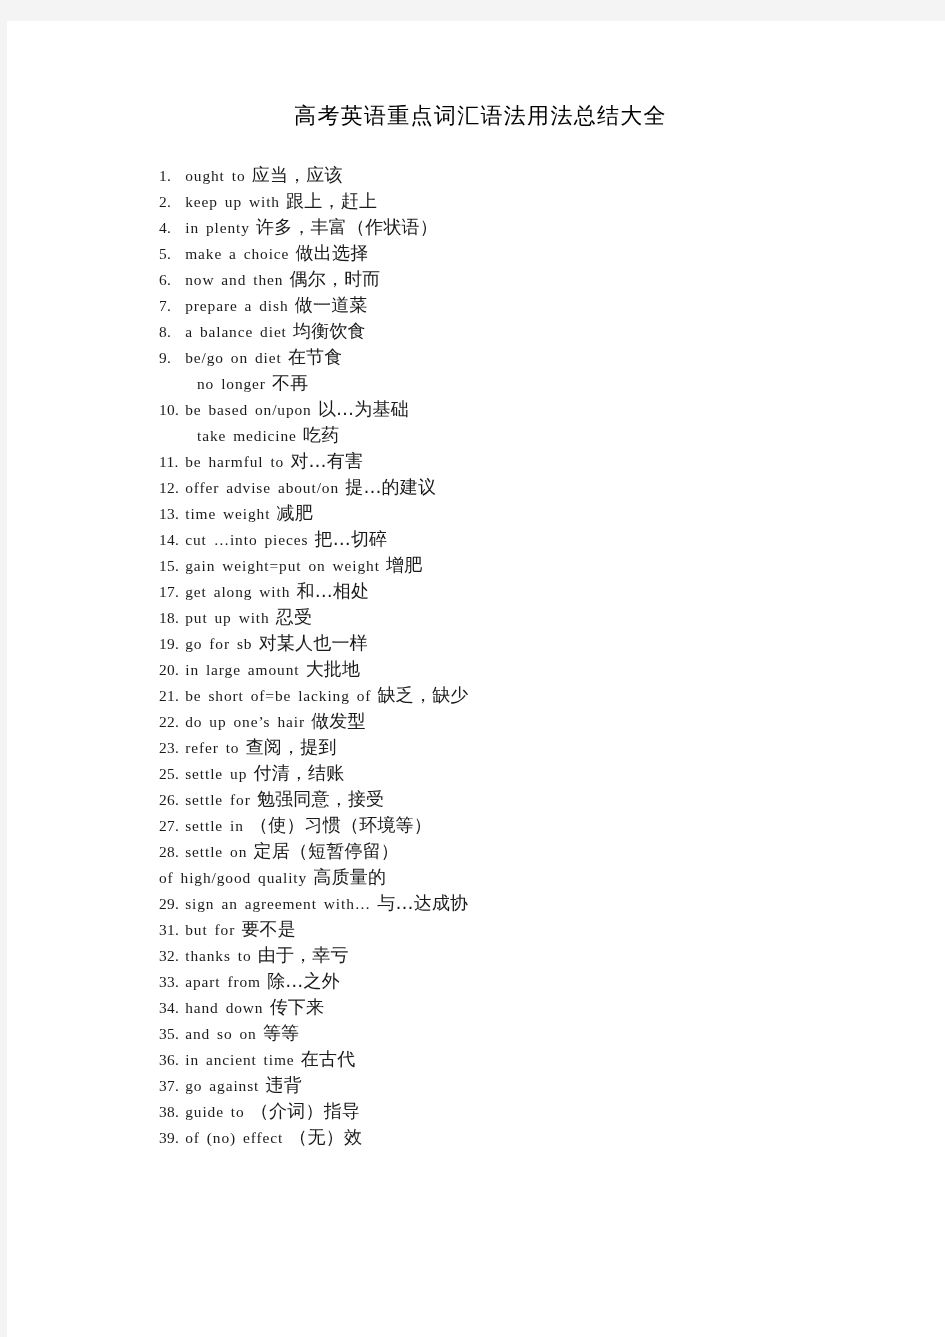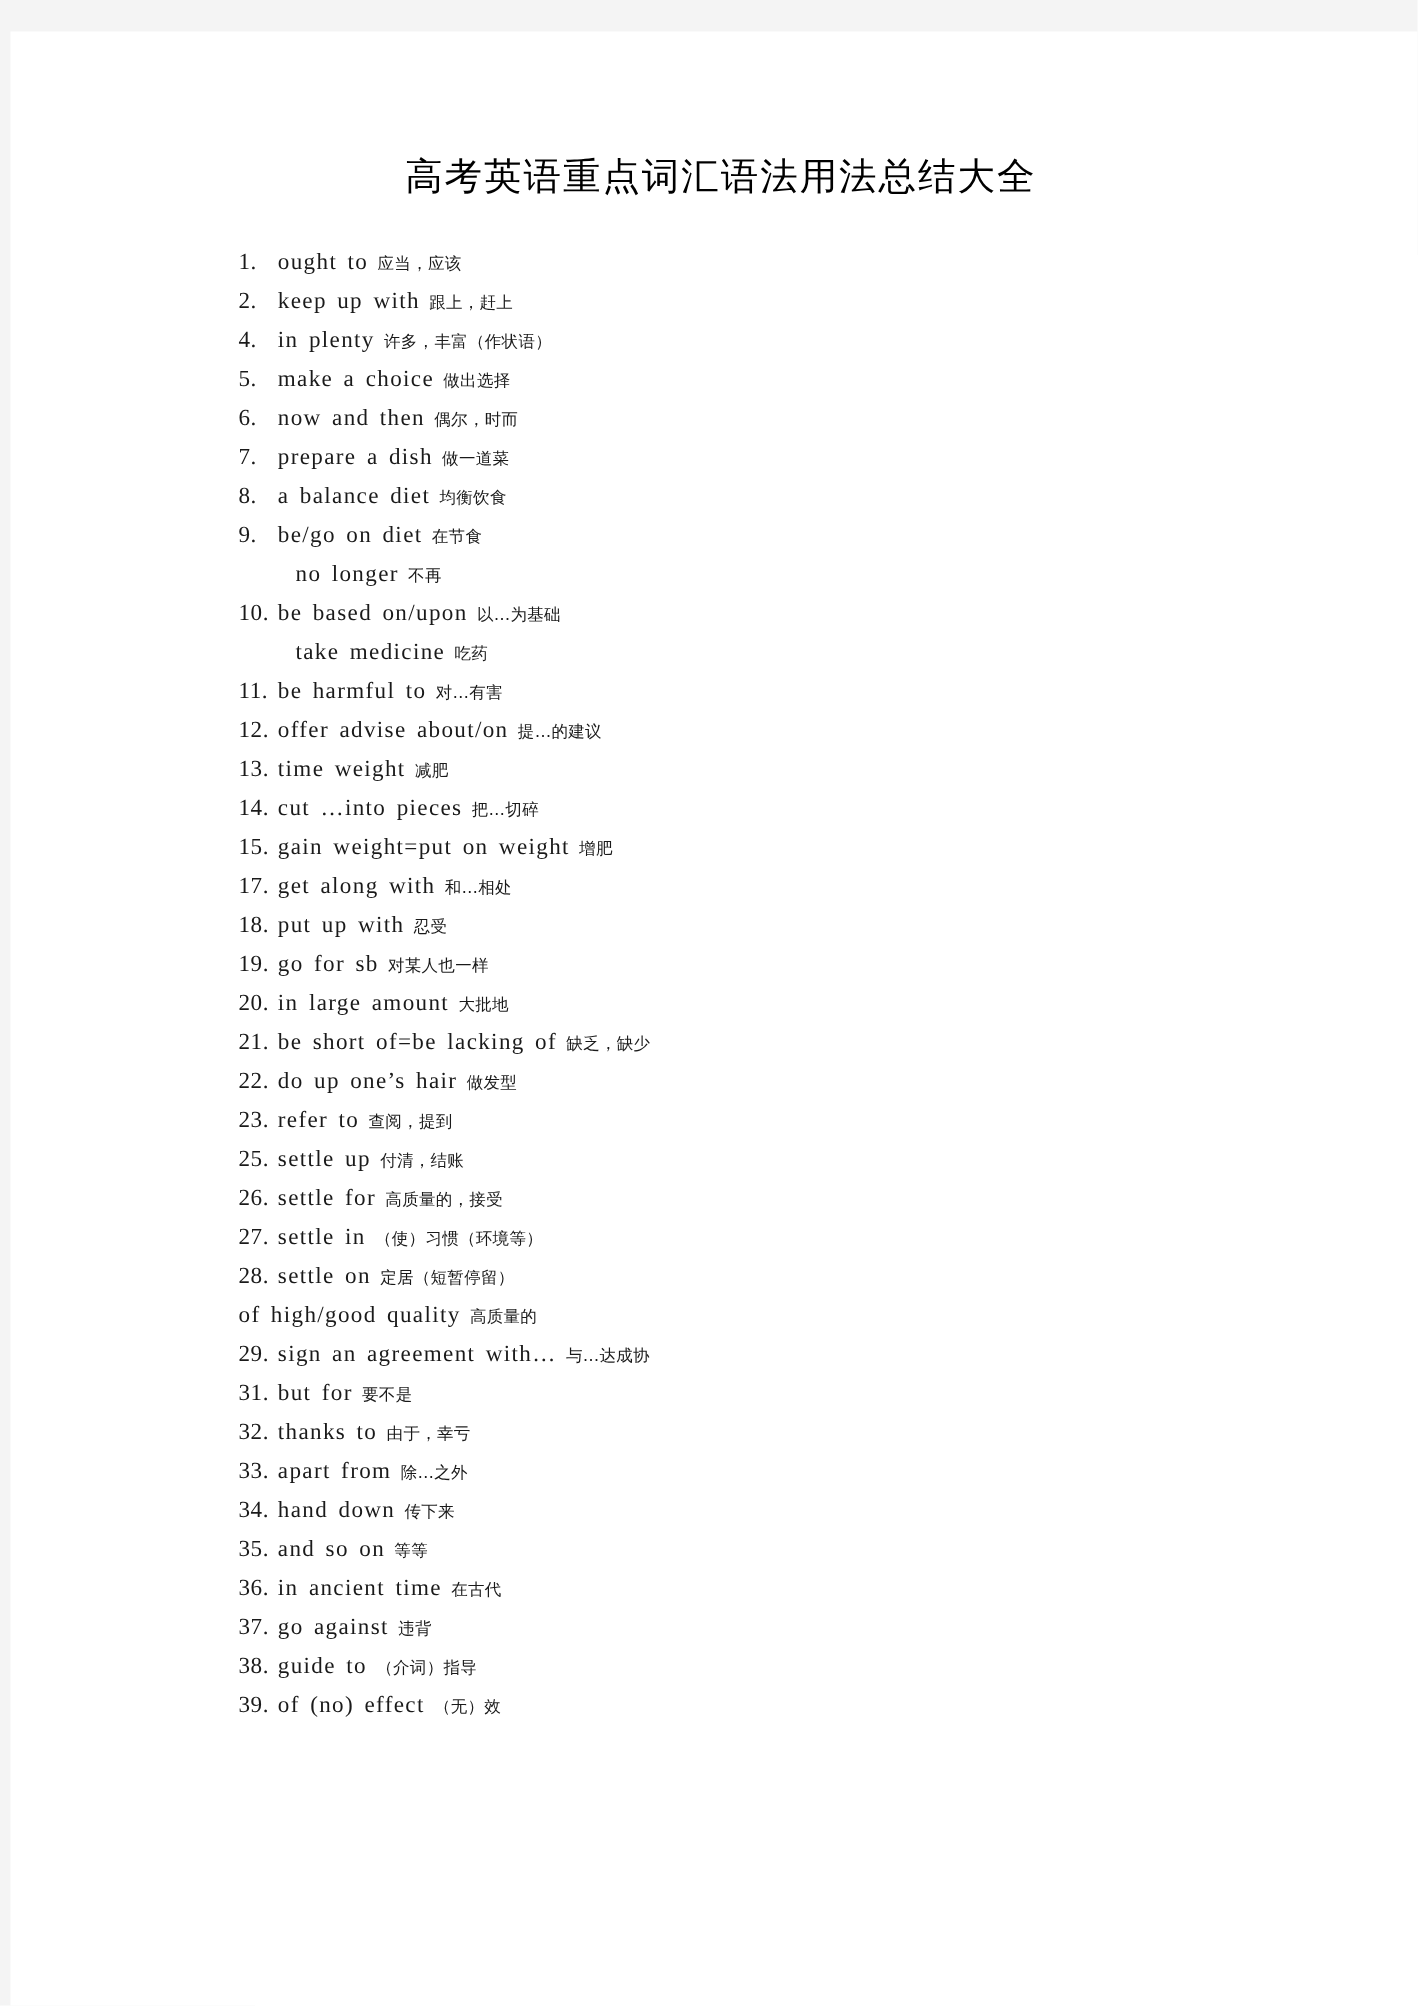--- a/index.html
+++ b/index.html
@@ -24,21 +24,21 @@
   #doc-title {
     margin: 0;
     padding: 0;
     position: absolute;
     left: 0;
     top: 80px;
     width: 938px;
     text-align: center;
     text-indent: 9px;
     font-family: "DejaVu Serif", "Liberation Serif", serif;
-    font-size: 25px;
+    font-size: 22px;
     font-weight: normal;
     letter-spacing: 1.3px;
     color: #000000;
     white-space: nowrap;
   }
   #entry-list {
     position: absolute;
     left: 145px;
     top: 141px;
     width: 780px;
@@ -60,21 +60,21 @@
     display: inline-block;
     min-width: 22px;
     letter-spacing: 0.35px;
   }
   .entry-line .eng {
     letter-spacing: 0.9px;
     word-spacing: 2.2px;
   }
   .entry-line .cjk {
     font-family: "DejaVu Sans", "Liberation Sans", sans-serif;
-    font-size: 11px;
+    font-size: 18px;
     letter-spacing: 0.2px;
     padding-left: 2px;
   }
 </style>
 </head>
 <body>
 
 <div id="page">
 
   <h1 id="doc-title">高考英语重点词汇语法用法总结大全</h1>
@@ -97,21 +97,21 @@
       <div class="entry-line"><span class="num">14.</span> <span class="eng">cut …into pieces</span> <span class="cjk">把…切碎</span></div>
       <div class="entry-line"><span class="num">15.</span> <span class="eng">gain weight=put on weight</span> <span class="cjk">增肥</span></div>
       <div class="entry-line"><span class="num">17.</span> <span class="eng">get along with</span> <span class="cjk">和…相处</span></div>
       <div class="entry-line"><span class="num">18.</span> <span class="eng">put up with</span> <span class="cjk">忍受</span></div>
       <div class="entry-line"><span class="num">19.</span> <span class="eng">go for sb</span> <span class="cjk">对某人也一样</span></div>
       <div class="entry-line"><span class="num">20.</span> <span class="eng">in large amount</span> <span class="cjk">大批地</span></div>
       <div class="entry-line"><span class="num">21.</span> <span class="eng">be short of=be lacking of</span> <span class="cjk"> 缺乏，缺少</span></div>
       <div class="entry-line"><span class="num">22.</span> <span class="eng">do up one’s hair</span> <span class="cjk">做发型</span></div>
       <div class="entry-line"><span class="num">23.</span> <span class="eng">refer to</span> <span class="cjk">查阅，提到</span></div>
       <div class="entry-line"><span class="num">25.</span> <span class="eng">settle up</span> <span class="cjk">付清，结账</span></div>
-      <div class="entry-line"><span class="num">26.</span> <span class="eng">settle for</span> <span class="cjk">高质量的，接受</span></div>
+      <div class="entry-line"><span class="num">26.</span> <span class="eng">settle for</span> <span class="cjk">勉强同意，接受</span></div>
       <div class="entry-line"><span class="num">27.</span> <span class="eng">settle in</span> <span class="cjk">（使）习惯（环境等）</span></div>
       <div class="entry-line"><span class="num">28.</span> <span class="eng">settle on</span> <span class="cjk">定居（短暂停留）</span></div>
       <div class="entry-line"><span class="num" style="min-width: 0px;"></span><span class="eng">of high/good quality</span> <span class="cjk">高质量的</span></div>
       <div class="entry-line"><span class="num">29.</span> <span class="eng">sign an agreement with…</span> <span class="cjk">与…达成协</span></div>
       <div class="entry-line"><span class="num">31.</span> <span class="eng">but for</span> <span class="cjk">要不是</span></div>
       <div class="entry-line"><span class="num">32.</span> <span class="eng">thanks to</span> <span class="cjk">由于，幸亏</span></div>
       <div class="entry-line"><span class="num">33.</span> <span class="eng">apart from</span> <span class="cjk">除…之外</span></div>
       <div class="entry-line"><span class="num">34.</span> <span class="eng">hand down</span> <span class="cjk">传下来</span></div>
       <div class="entry-line"><span class="num">35.</span> <span class="eng">and so on</span> <span class="cjk">等等</span></div>
       <div class="entry-line"><span class="num">36.</span> <span class="eng">in ancient time</span> <span class="cjk">在古代</span></div>

